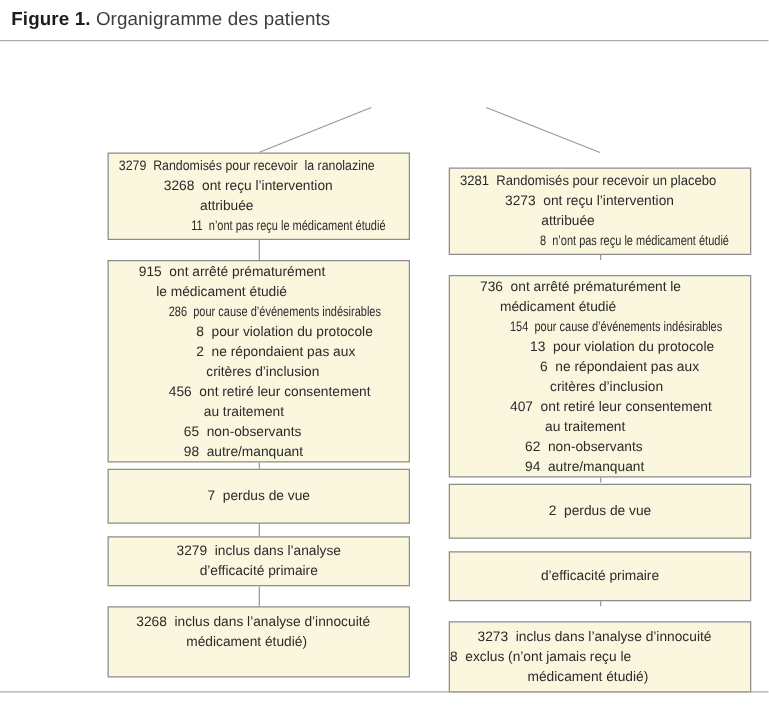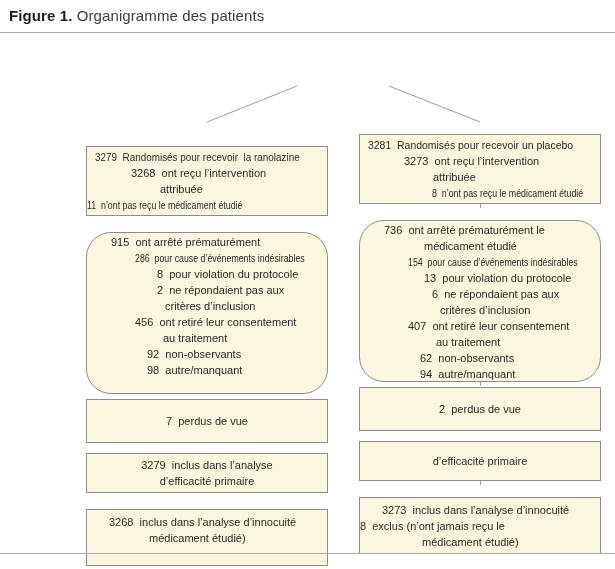--- a/index.html
+++ b/index.html
@@ -18,24 +18,24 @@
     position:absolute;left:243px;top:44px;width:202px;height:43px;
     background:#fbf7de;border:1px solid #979384;border-radius:50%;
     display:flex;align-items:center;justify-content:center;
     font-size:11.5px;color:#2a2a2a;white-space:pre;
   }
   .box{
     position:absolute;width:242px;box-sizing:border-box;
     background:#fbf7de;border:1px solid #8d8d8d;
     font-size:11px;line-height:16px;color:#2a2a2a;
   }
-  .col-left .box{left:86px;margin-top:24px;}
+  .col-left .box{left:86px;}
   .col-right .box{left:359px;margin-top:12px;}
   .b1{top:122px;height:70px;padding-top:2px;}
-  .b2{top:208px;height:162px;padding-top:1px;border-radius:25px;}
+  .b2{top:208px;height:162px;padding-top:1px;}
   .b3{top:375px;height:44px;}
   .b4{top:429px;height:40px;padding-top:4px;}
   .b5{top:485px;height:57px;padding-top:4px;}
   .box.center{display:flex;flex-direction:column;justify-content:center;align-items:center;text-align:center;padding-top:0;}
   .ln{white-space:pre;}
   .cond{display:inline-block;transform-origin:0 70%;white-space:pre;}
   .cx80{transform:scaleX(.80);}
   .cx90{transform:scaleX(.90);}
   .cx95{transform:scaleX(.95);}
 </style>
@@ -65,32 +65,33 @@
     </g>
   </svg>
 
 
   <div class="col-left">
 
     <div class="box b1">
       <div class="ln" style="padding-left:8px"><span class="cond cx90">3279  Randomisés pour recevoir  la ranolazine</span></div>
       <div class="ln" style="padding-left:44px">3268  ont reçu l’intervention</div>
       <div class="ln" style="padding-left:73px">attribuée</div>
-      <div class="ln" style=""><span class="cond cx80">11  n’ont pas reçu le médicament étudié</span></div>
+      <div class="ln" style="padding-left:66px"><span class="cond cx80">11  n’ont pas reçu le médicament étudié</span></div>
     </div>
 
     <div class="box b2">
       <div class="ln" style="padding-left:24px">915  ont arrêté prématurément</div>
+      <div class="ln" style="padding-left:38px">le médicament étudié</div>
       <div class="ln" style="padding-left:48px"><span class="cond cx80">286  pour cause d’événements indésirables</span></div>
       <div class="ln" style="padding-left:70px">8  pour violation du protocole</div>
       <div class="ln" style="padding-left:70px">2  ne répondaient pas aux</div>
       <div class="ln" style="padding-left:78px">critères d’inclusion</div>
       <div class="ln" style="padding-left:48px">456  ont retiré leur consentement</div>
       <div class="ln" style="padding-left:76px">au traitement</div>
-      <div class="ln" style="padding-left:60px">92  non-observants</div>
+      <div class="ln" style="padding-left:60px">65  non-observants</div>
       <div class="ln" style="padding-left:60px">98  autre/manquant</div>
     </div>
 
     <div class="box b3 center">
       <div class="ln">7  perdus de vue</div>
     </div>
 
     <div class="box b4 center">
       <div class="ln">3279  inclus dans l’analyse</div>
       <div class="ln">d’efficacité primaire</div>
@@ -106,21 +107,21 @@
 
     <div class="box b1">
       <div class="ln" style="padding-left:8px"><span class="cond cx95">3281  Randomisés pour recevoir un placebo</span></div>
       <div class="ln" style="padding-left:44px">3273  ont reçu l’intervention</div>
       <div class="ln" style="padding-left:73px">attribuée</div>
       <div class="ln" style="padding-left:72px"><span class="cond cx80">8  n’ont pas reçu le médicament étudié</span></div>
     </div>
 
     <div class="box b2">
       <div class="ln" style="padding-left:24px">736  ont arrêté prématurément le</div>
-      <div class="ln" style="padding-left:64px">médicament étudié</div>
+      <div class="ln" style="padding-left:40px">médicament étudié</div>
       <div class="ln" style="padding-left:48px"><span class="cond cx80">154  pour cause d’événements indésirables</span></div>
       <div class="ln" style="padding-left:64px">13  pour violation du protocole</div>
       <div class="ln" style="padding-left:72px">6  ne répondaient pas aux</div>
       <div class="ln" style="padding-left:80px">critères d’inclusion</div>
       <div class="ln" style="padding-left:48px">407  ont retiré leur consentement</div>
       <div class="ln" style="padding-left:76px">au traitement</div>
       <div class="ln" style="padding-left:60px">62  non-observants</div>
       <div class="ln" style="padding-left:60px">94  autre/manquant</div>
     </div>
 

